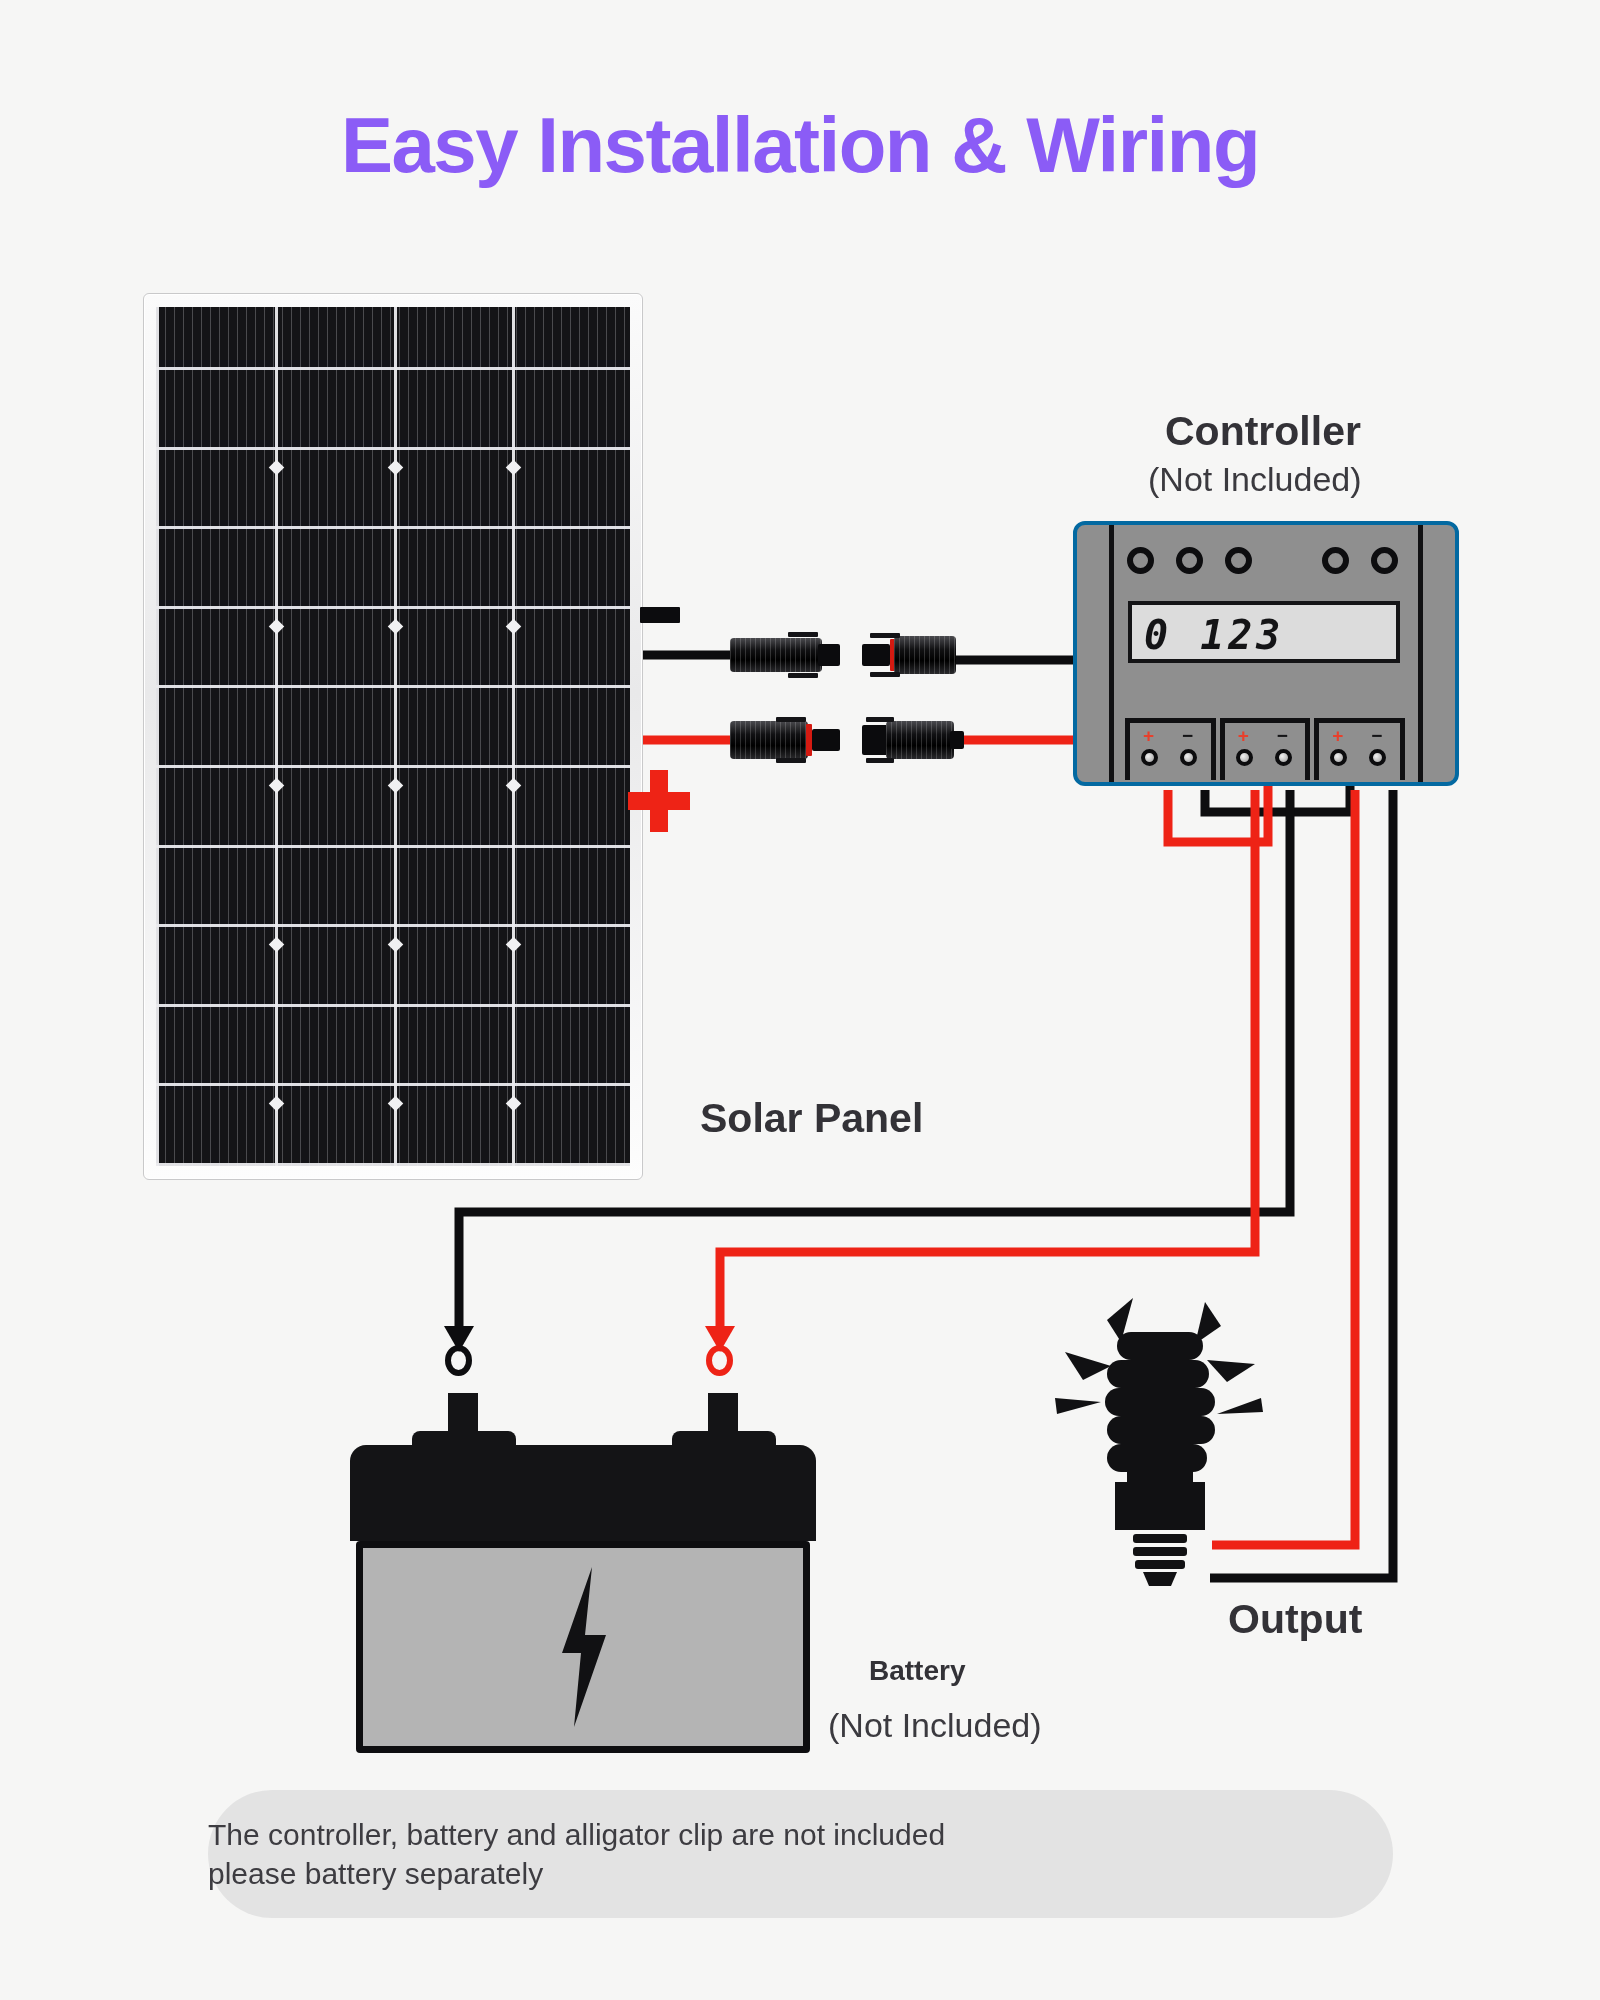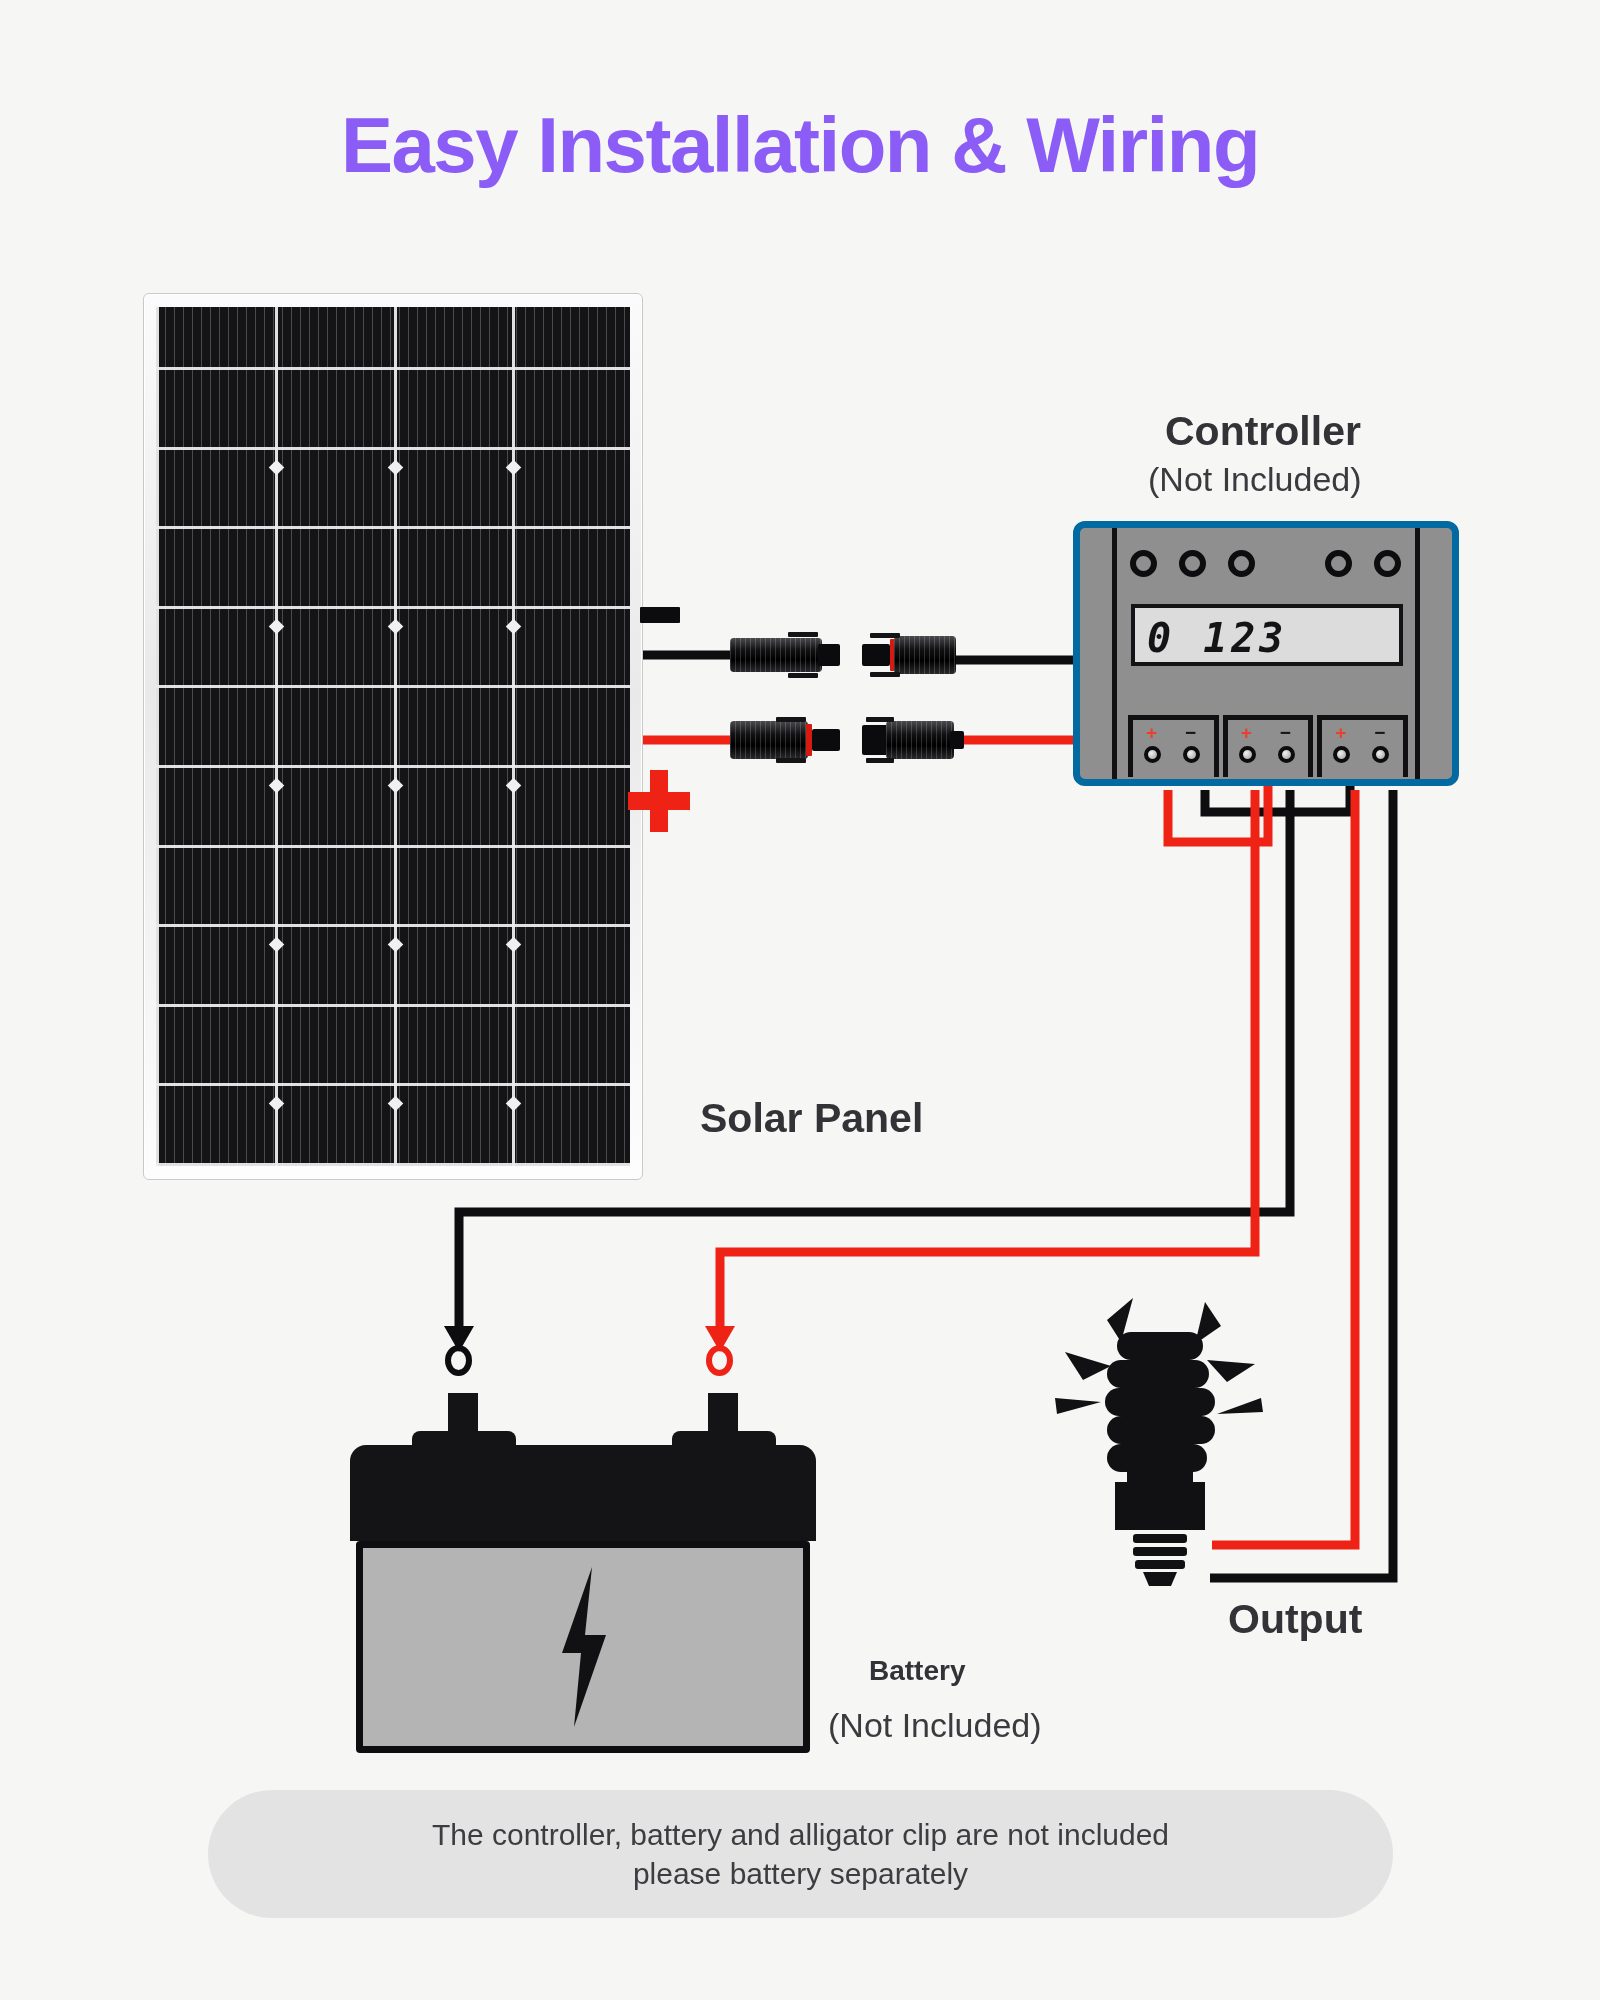--- a/index.html
+++ b/index.html
@@ -113,21 +113,21 @@
   }
   #plus-sign { position: absolute; left: 628px; top: 770px; width: 62px; height: 62px; }
   #plus-sign .h { position: absolute; left: 0; top: 22px; width: 62px; height: 18px; background: #ee2316; }
   #plus-sign .v { position: absolute; left: 22px; top: 0; width: 18px; height: 62px; background: #ee2316; }
 
   
   #controller {
     position: absolute; left: 1073px; top: 521px;
     width: 386px; height: 265px;
     background: #8f8f8f;
-    border: 7px solid #0369a1;
+    border: 4px solid #0369a1;
     border-radius: 12px;
   }
   #ctrl-inner { position: relative; width: 100%; height: 100%; }
   .ctrl-sideline { position: absolute; top: 0; bottom: 0; width: 5px; background: #111113; }
   #ctrl-led-row { position: absolute; left: 50px; top: 22px; width: 290px; height: 30px; }
   .led {
     position: absolute; width: 27px; height: 27px;
     border: 6px solid #0d0d0f; border-radius: 50%; background: #8f8f8f;
   }
   #ctrl-lcd {
@@ -193,21 +193,21 @@
 
   
   #bulb { position: absolute; left: 1055px; top: 1290px; width: 210px; height: 300px; }
 
   
   #footer-note {
     position: absolute; left: 208px; top: 1790px;
     width: 1185px; height: 128px;
     background: #e3e3e3; border-radius: 64px;
     display: flex; flex-direction: column;
-    align-items: center; justify-content: center;
+    align-items: flex-start; justify-content: center;
   }
   #footer-note .ln {
     font-size: 30px; color: #3d3c41; line-height: 1.30;
     font-family: "Liberation Sans", sans-serif; white-space: nowrap;
   }
 </style>
 </head>
 <body>
 
 <div id="root">

